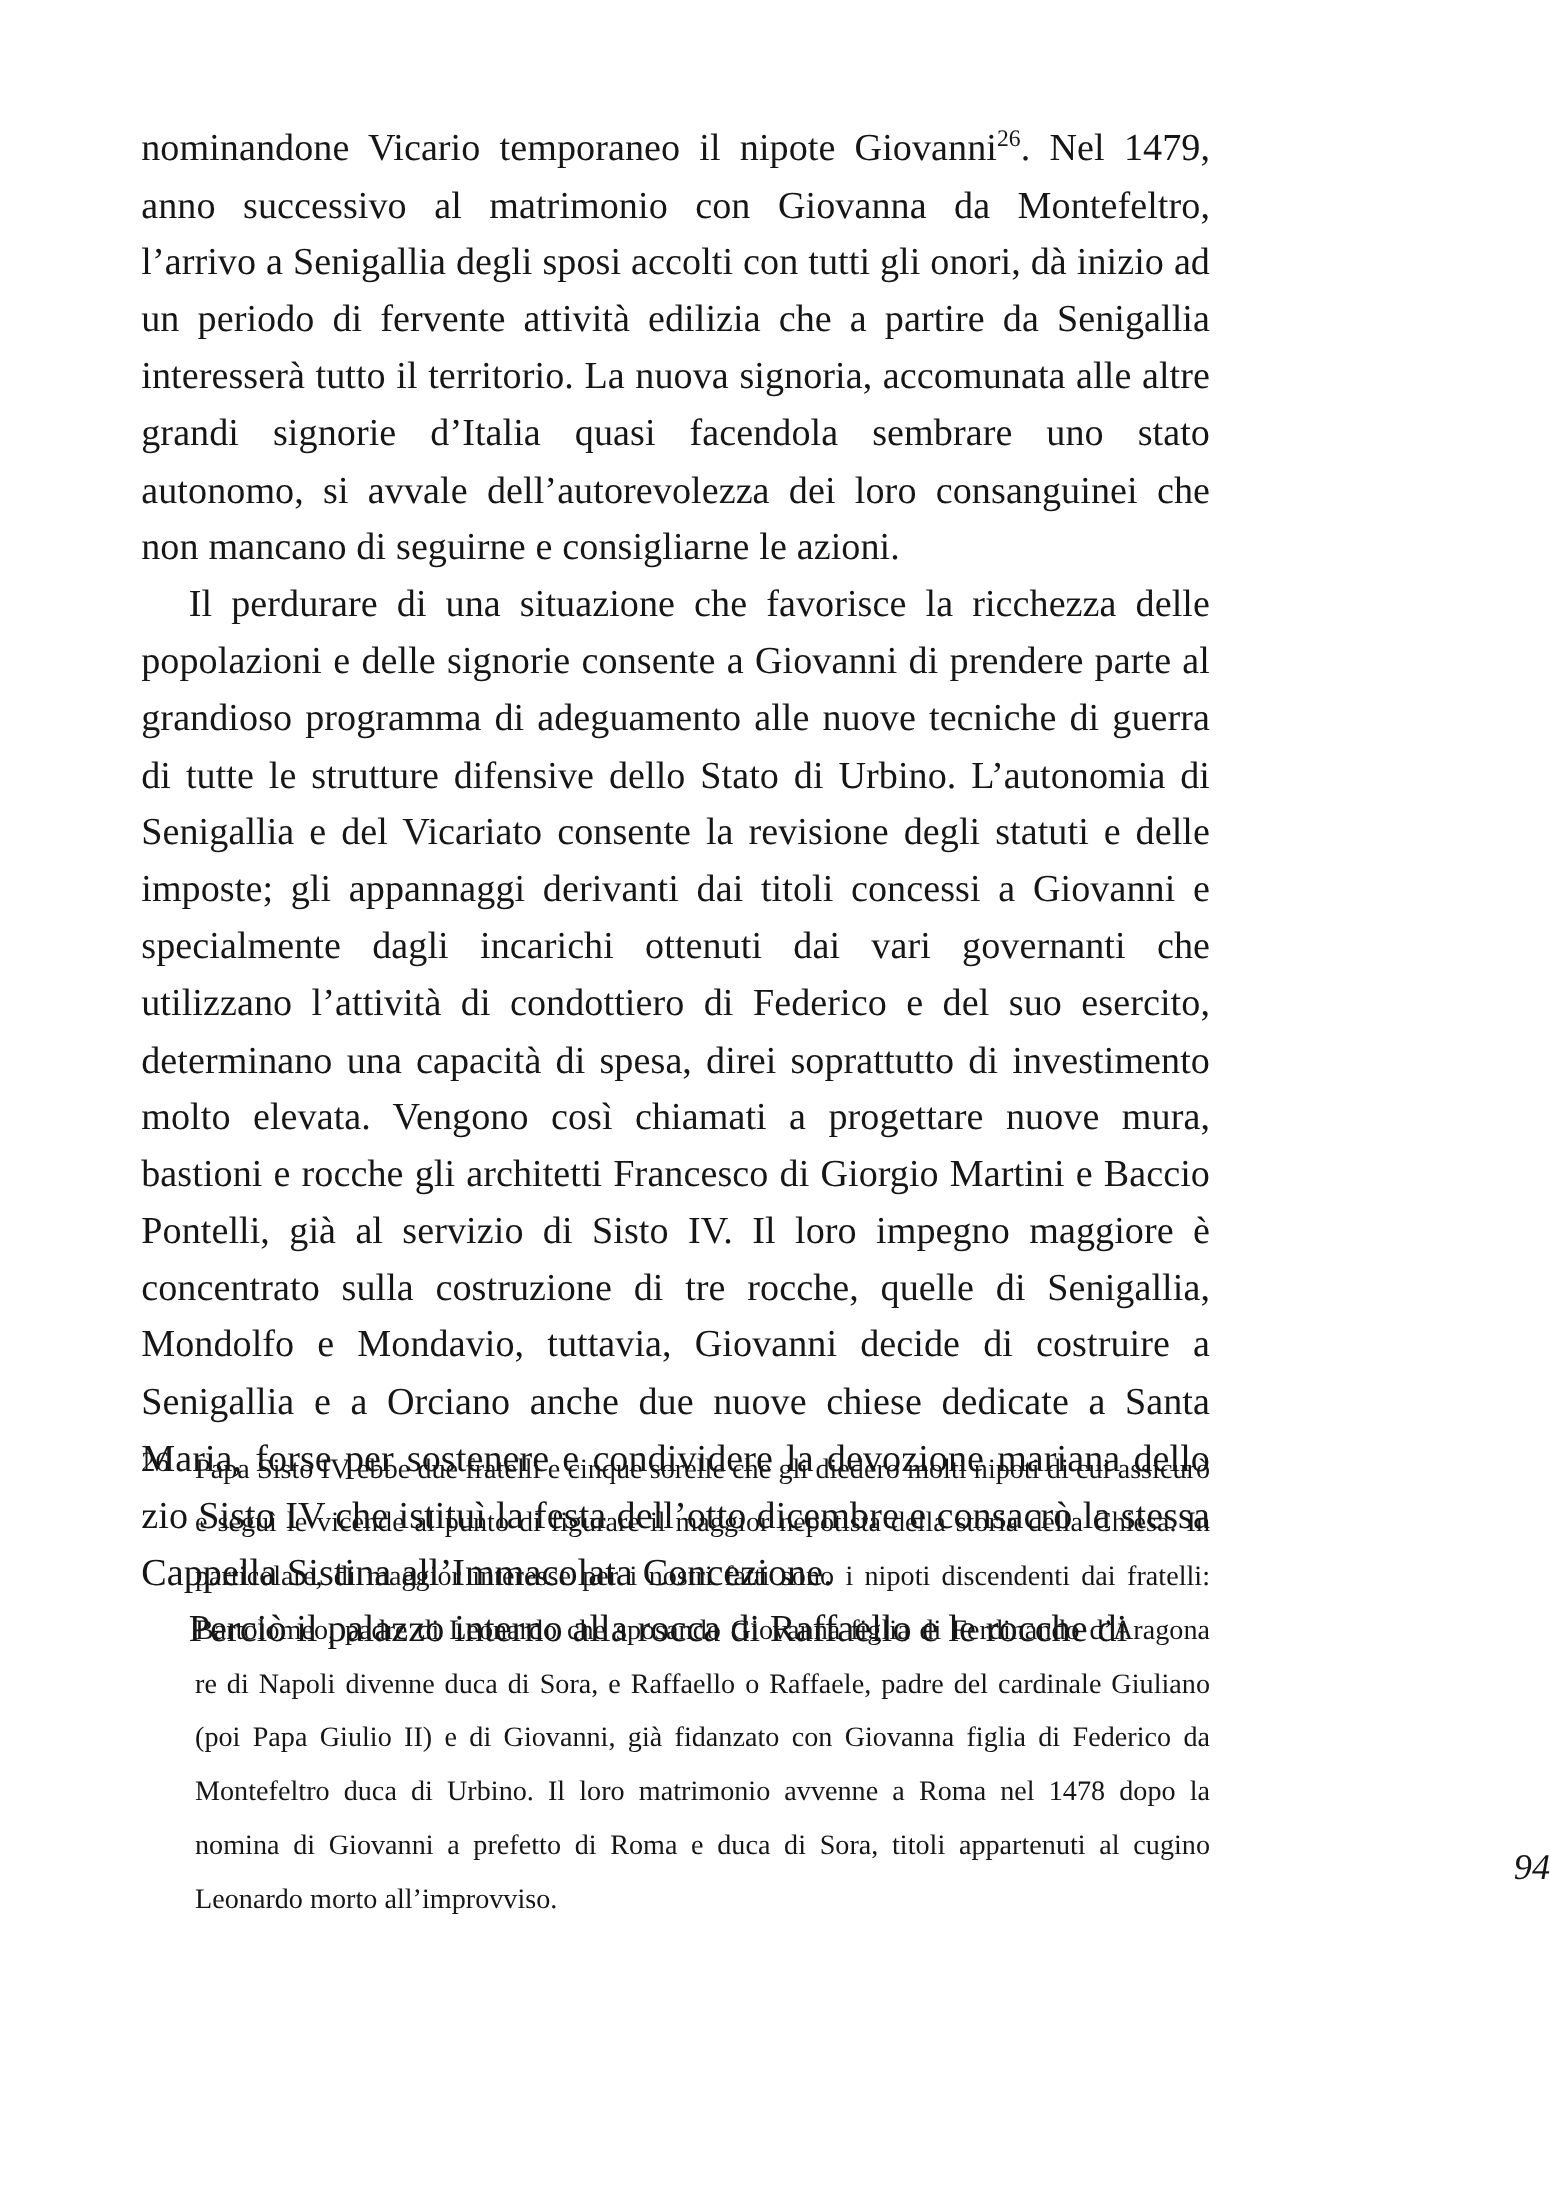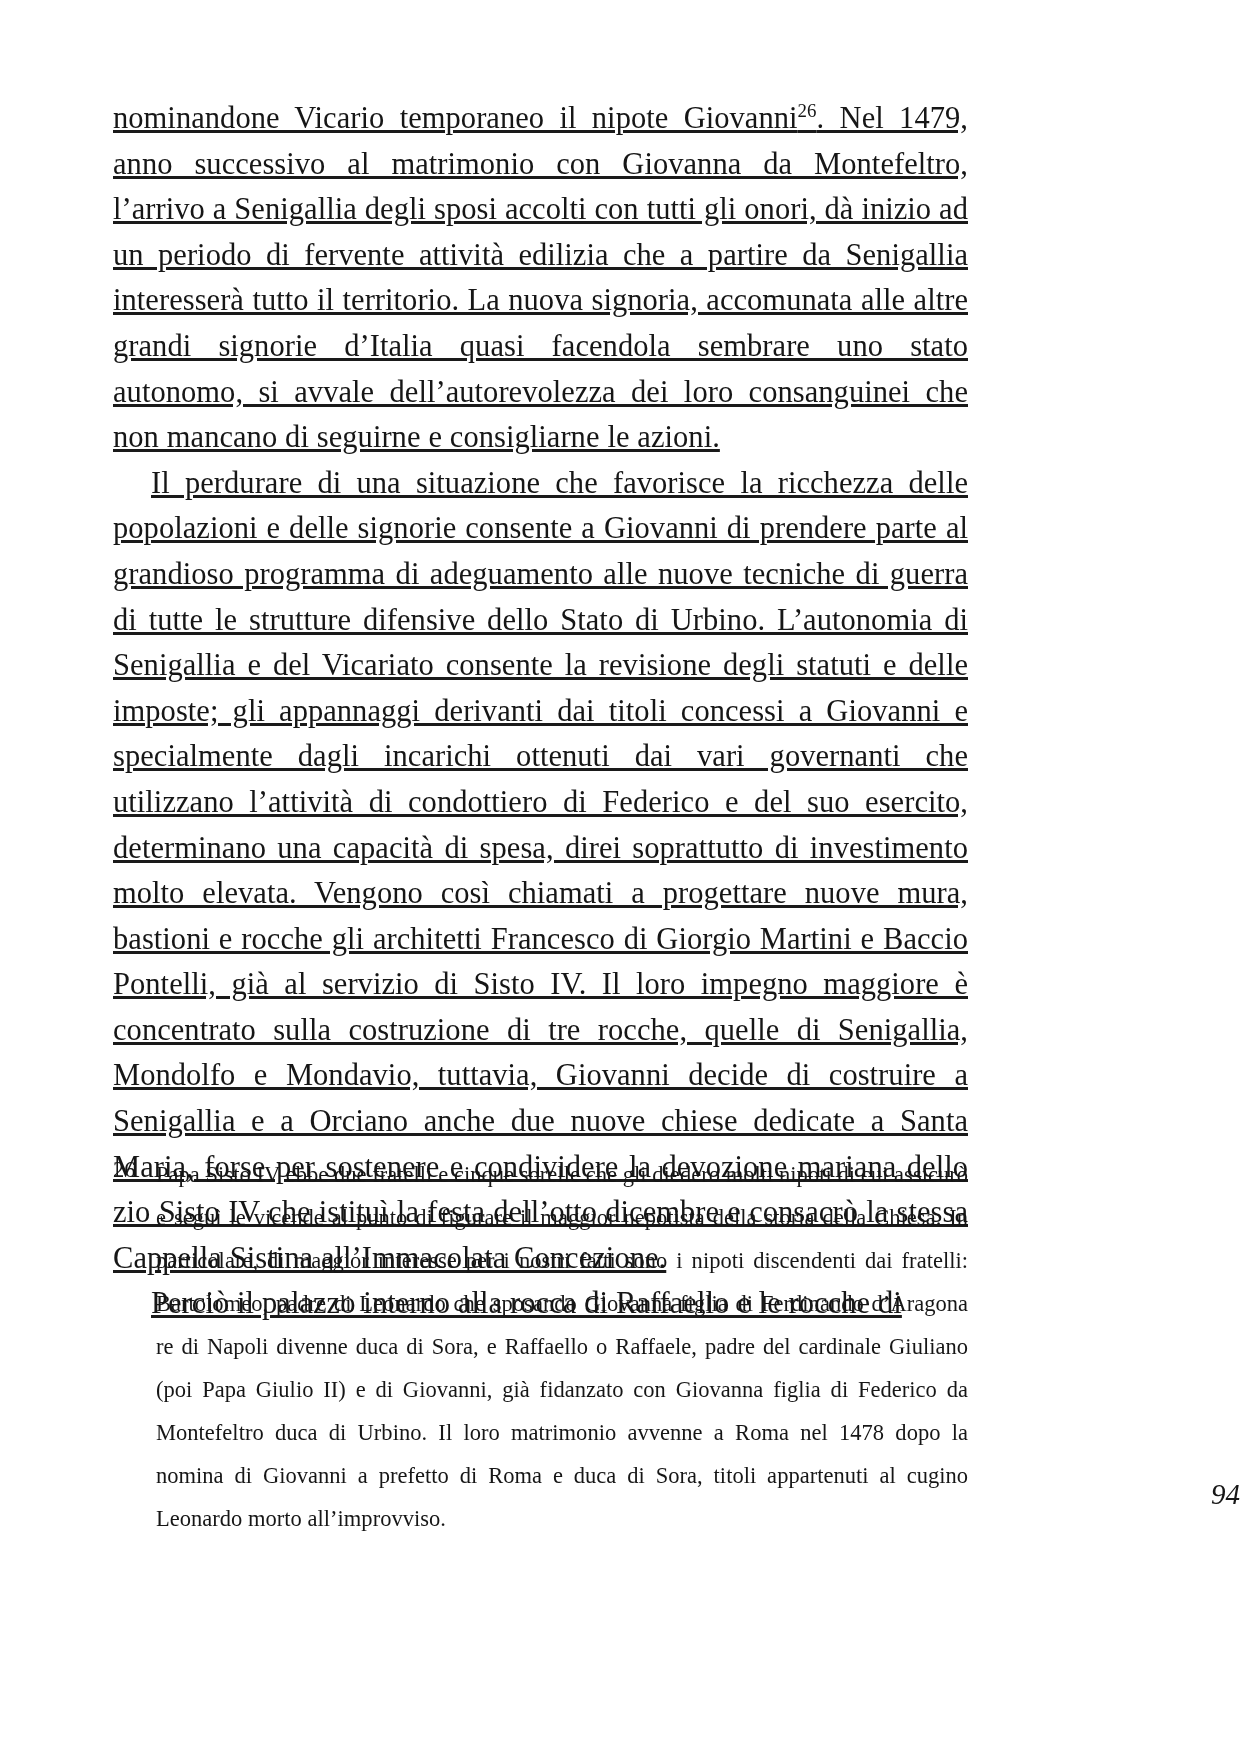--- a/index.html
+++ b/index.html
@@ -23,21 +23,20 @@
     width: 1240px;
     height: 1754px;
     background: #ffffff;
   }
 
   .text-column {
     position: absolute;
     left: 113px;
     top: 96px;
     width: 855px;
-    text-decoration: underline;
   }
 
   .body-par {
     font-size: 30.5px;
     line-height: 45.6px;
     text-align: justify;
     text-justify: inter-word;
     margin: 0;
     color: #161616;
     letter-spacing: 0.05px;

